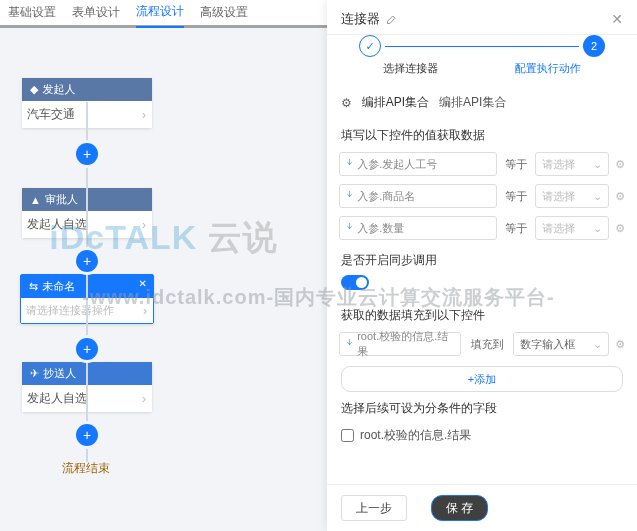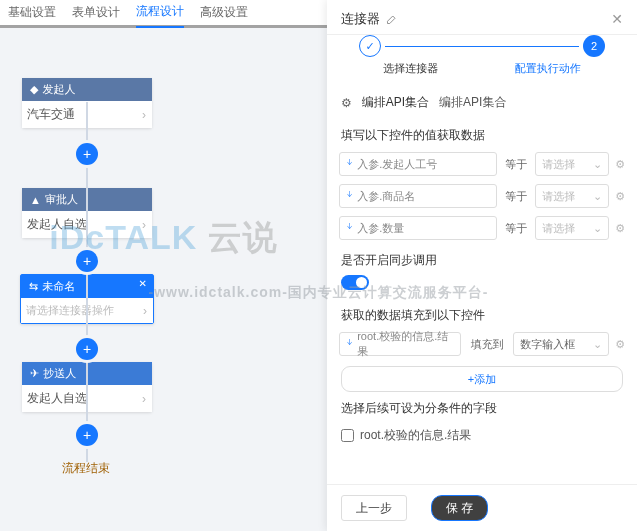--- a/index.html
+++ b/index.html
@@ -120,21 +120,21 @@
         <span class="arr">›</span>
       </div>
   </div>
   <div class="plus" style="top:396px">+</div>
 
   <div class="endlbl" style="top:432px">流程结束</div>
 
   <div class="wm" style="top:187px;font-size:34px;color:#4aa0d8;opacity:.35">iDcTALK <span style="color:#888">云说</span></div>
 </div>
 
-<div class="wm" style="top:284px;width:637px;font-size:14px;opacity:.5">-www.idctalk.com-国内专业云计算交流服务平台-</div>
+<div class="wm" style="top:284px;width:637px;font-size:20px;opacity:.5">-www.idctalk.com-国内专业云计算交流服务平台-</div>
 
 <div class="panel">
   <div class="phead">
     <h3>
         <span>连接器</span>
       <svg class="pen" viewBox="0 0 16 16">
           <path d="M2 11l7-7 3 3-7 7H2v-3z" fill="none" stroke="#888" stroke-width="1.2"></path>
         </svg>
     </h3>
     <span class="close">✕</span>

